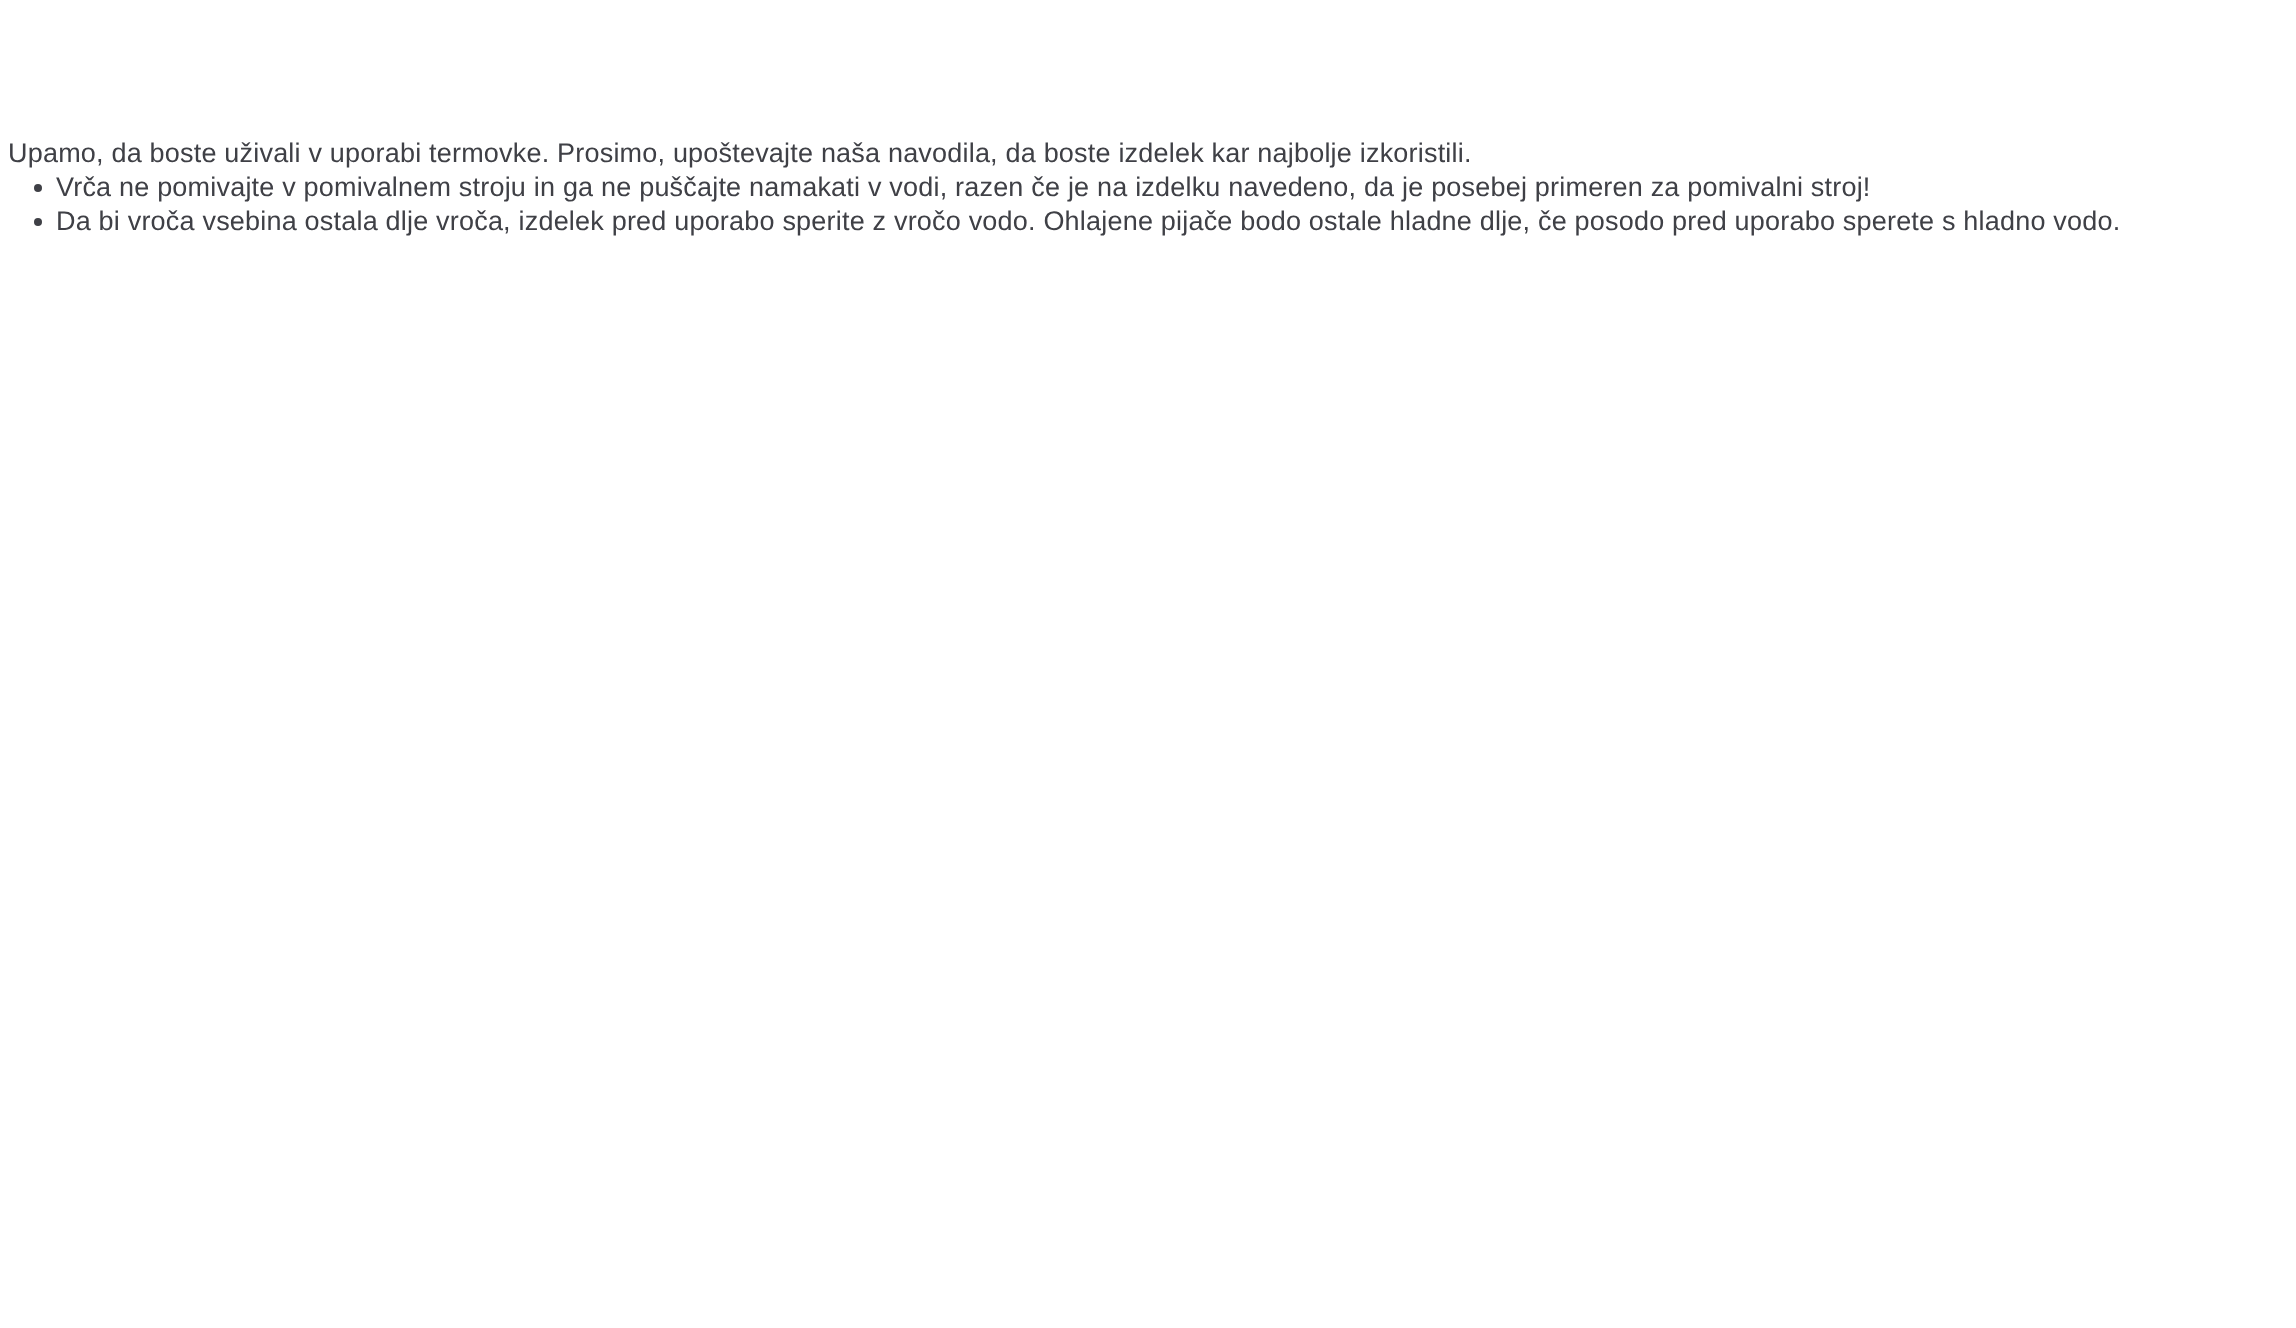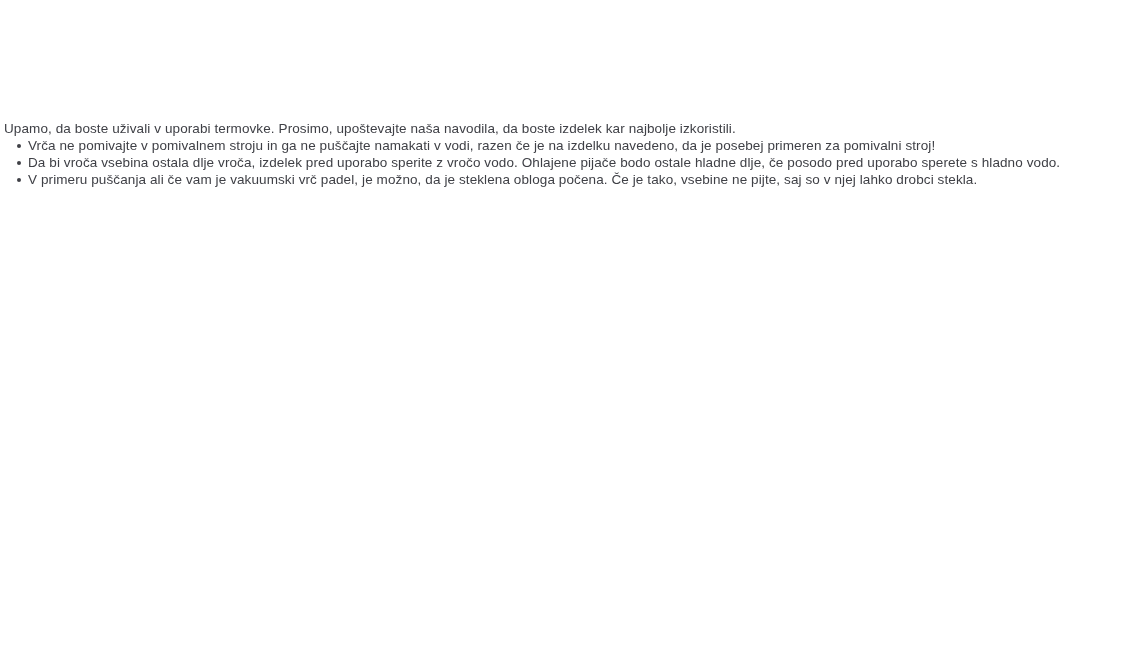--- a/index.html
+++ b/index.html
@@ -8,21 +8,21 @@
     background: #ffffff;
   }
   body {
     width: 1148px;
     height: 664px;
     overflow: hidden;
     font-family: "Liberation Sans", "DejaVu Sans", sans-serif;
     color: #3f4046;
   }
   .content-block {
-    padding-top: 120px;
+    padding-top: 68px;
     padding-left: 4px;
     font-size: 13.5px;
     line-height: 17px;
     letter-spacing: 0.1px;
   }
   .intro {
     margin: 0;
   }
   ul.care-list {
     margin: 0;
@@ -46,15 +46,14 @@
   }
 </style>
 </head>
 <body>
 
 <div class="content-block">
   <p class="intro">Upamo, da boste uživali v uporabi termovke. Prosimo, upoštevajte naša navodila, da boste izdelek kar najbolje izkoristili.</p>
   <ul class="care-list">
     <li>Vrča ne pomivajte v pomivalnem stroju in ga ne puščajte namakati v vodi, razen če je na izdelku navedeno, da je posebej primeren za pomivalni stroj!</li>
     <li>Da bi vroča vsebina ostala dlje vroča, izdelek pred uporabo sperite z vročo vodo. Ohlajene pijače bodo ostale hladne dlje, če posodo pred uporabo sperete s hladno vodo.</li>
-    <li>V primeru puščanja ali če vam je vakuumski vrč padel, je možno, da je steklena obloga počena. Če je tako, vsebine ne pijte, saj so v njej lahko drobci stekla.</li>
   </ul>
 </div>
 
 </body></html>

